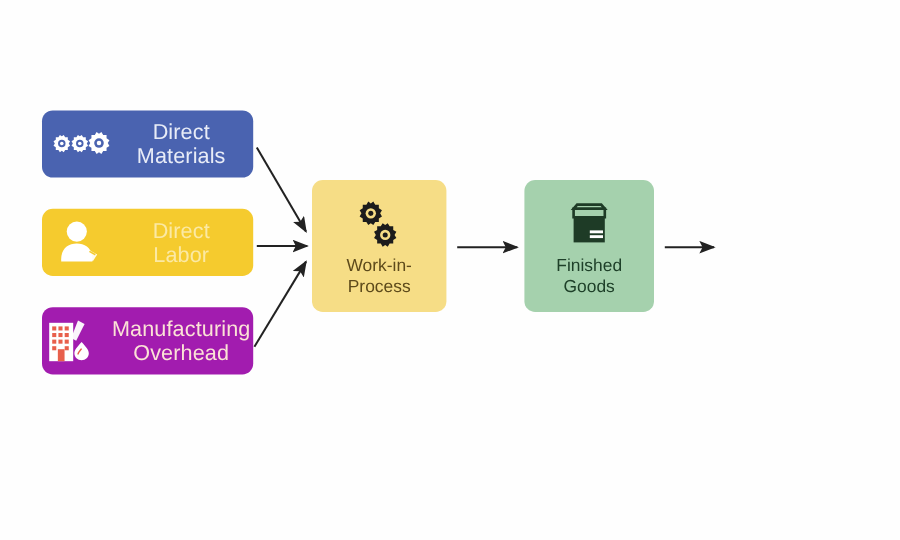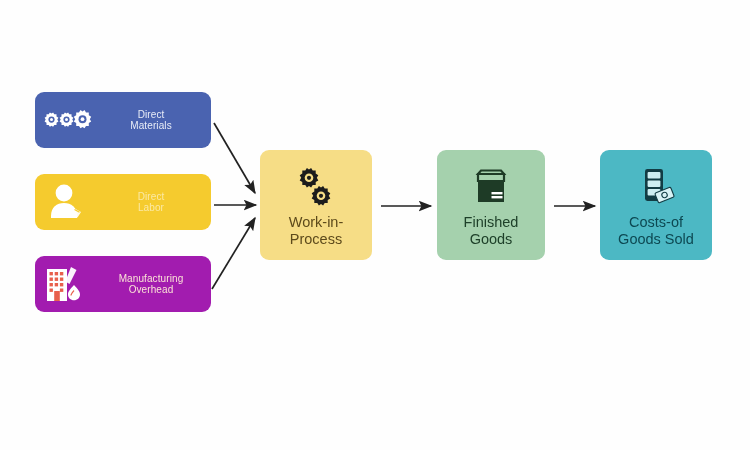--- a/index.html
+++ b/index.html
@@ -39,21 +39,21 @@
   .node.input-node .node-icon {
     flex: 0 0 54px;
     height: 40px;
     display: flex;
     align-items: center;
     justify-content: center;
   }
   .node.input-node .node-label {
     flex: 1 1 auto;
     text-align: center;
-    font-size: 10px;
+    font-size: 18px;
     line-height: 1.12;
     font-weight: 400;
     letter-spacing: 0.1px;
     white-space: pre-line;
   }
 
   
   .node.stage-node {
     flex-direction: column;
     gap: 2px;
@@ -215,30 +215,14 @@
         <path d="M12,5.5 L32,5.5 L35,9 L9,9 Z" fill="none" stroke="#1e3b26" stroke-width="2.2"></path>
         <rect x="9" y="16" width="26" height="21" fill="#1e3b26"></rect>
         <rect x="22.5" y="27" width="11" height="2.4" fill="#ffffff"></rect>
         <rect x="22.5" y="31" width="11" height="2.4" fill="#ffffff"></rect>
       </svg>
     </span>
     <span class="node-label">Finished
 Goods</span>
   </div>
 
-  <div class="node stage-node" id="node-costs-of-goods-sold">
-    <span class="node-icon">
-      <svg width="46" height="46" viewBox="0 0 46 46">
-        <rect x="12" y="4" width="18" height="32" rx="2.4" fill="#123c44"></rect>
-        <rect x="14.6" y="7" width="12.8" height="6.4" rx="1" fill="#cdeef2"></rect>
-        <rect x="14.6" y="15.5" width="12.8" height="6.4" rx="1" fill="#cdeef2"></rect>
-        <rect x="14.6" y="24" width="12.8" height="6.4" rx="1" fill="#cdeef2"></rect>
-        <g transform="rotate(-22 31 30)">
-          <rect x="23" y="25" width="17" height="10.5" rx="1.4" fill="#d8f2f5" stroke="#123c44" stroke-width="1.1"></rect>
-          <circle cx="31.5" cy="30.2" r="2.7" fill="none" stroke="#123c44" stroke-width="1.1"></circle>
-        </g>
-      </svg>
-    </span>
-    <span class="node-label">Costs-of
-Goods Sold</span>
-  </div>
 
 </div>
 
 </body></html>

